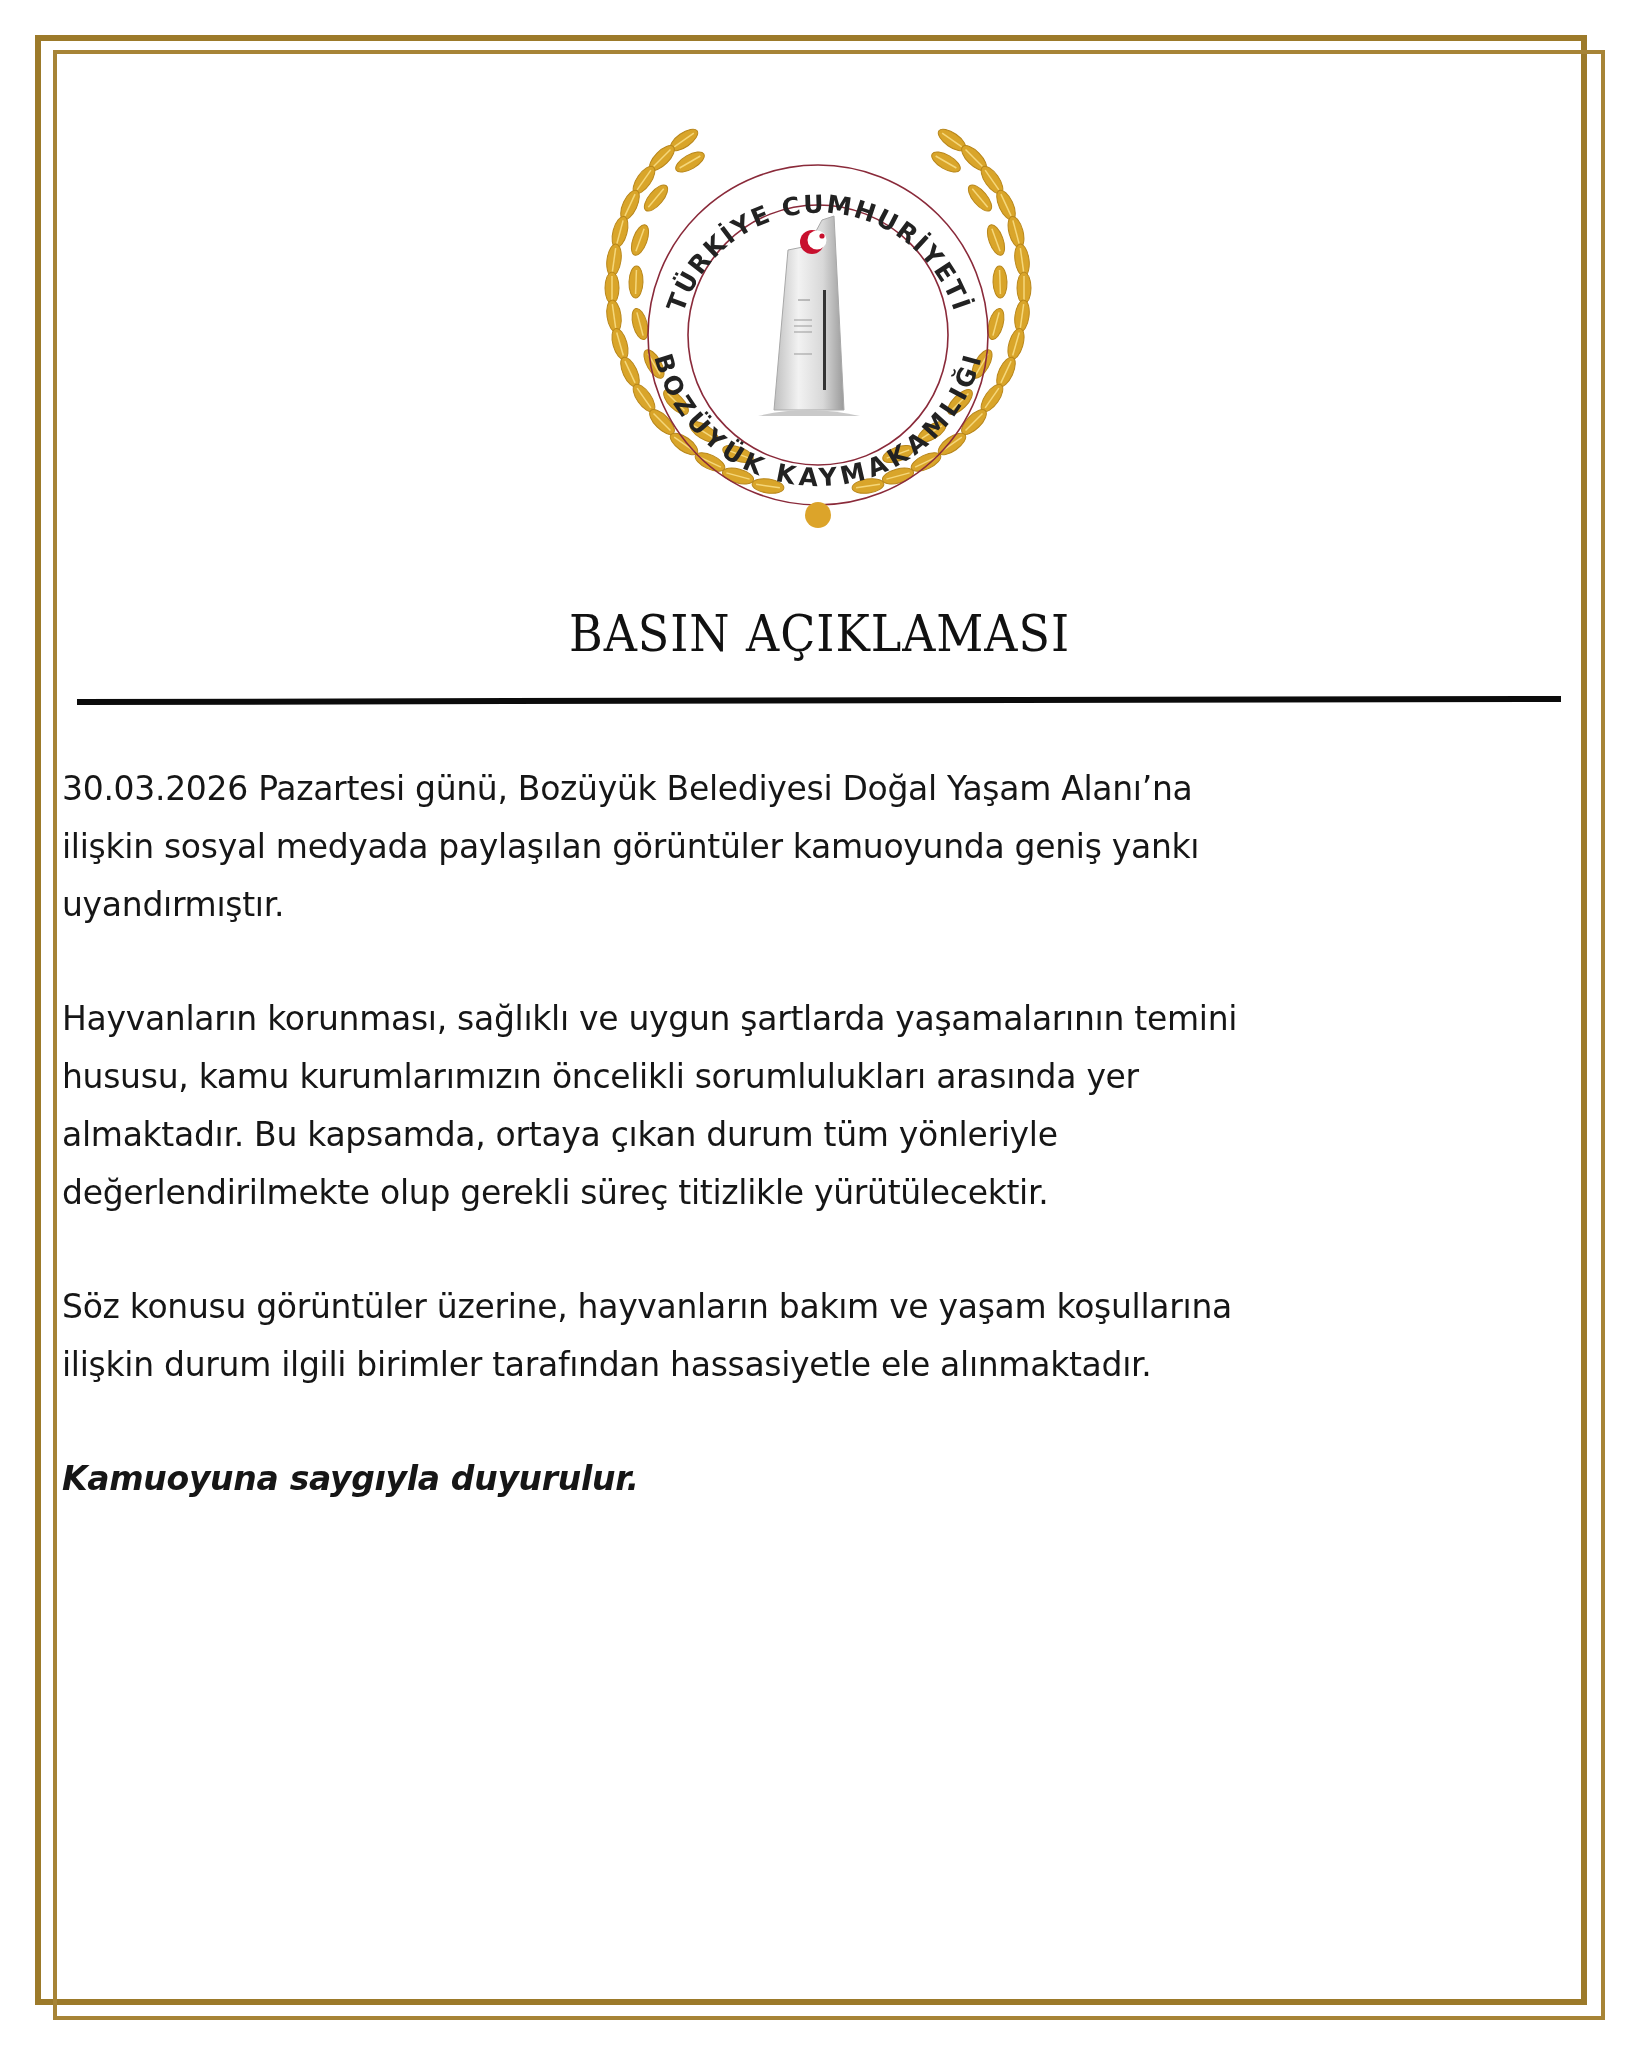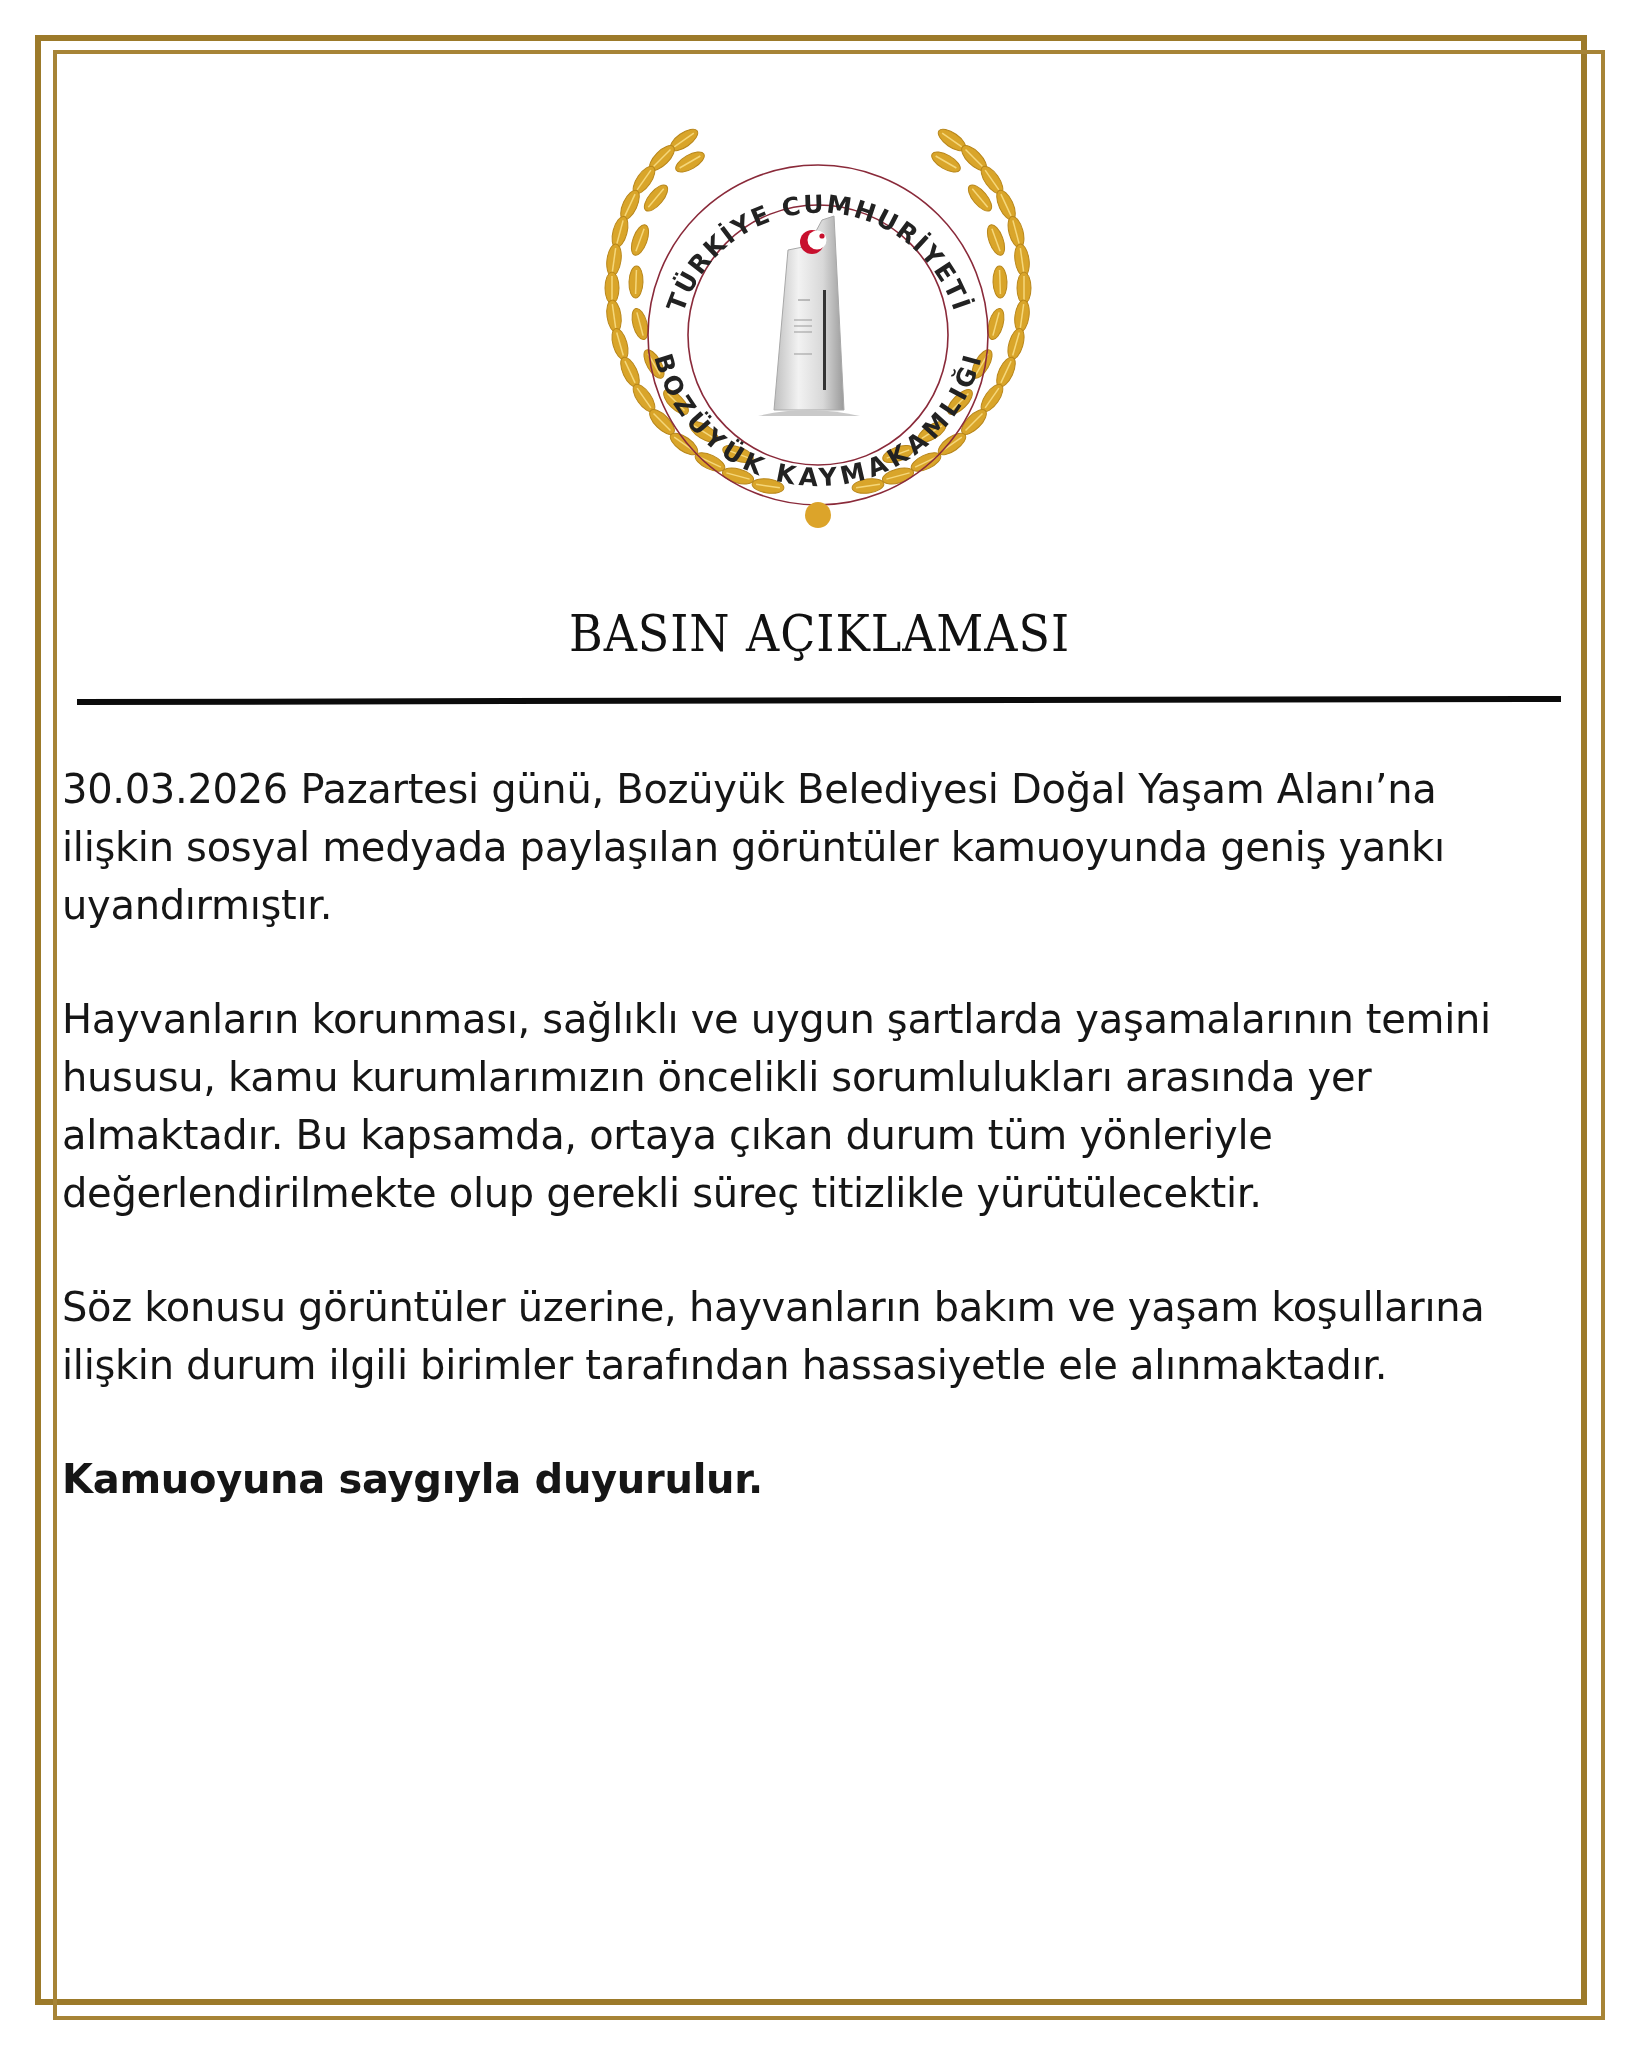--- a/index.html
+++ b/index.html
@@ -62,32 +62,33 @@
       background: #0b0b0b;
       transform: rotate(-0.12deg);
       transform-origin: left center;
     }
     .body-text {
       position: absolute;
       left: 62px;
       top: 760px;
       width: 1525px;
       font-family: "DejaVu Sans", sans-serif;
-      font-size: 40px;
+      font-size: 33px;
       line-height: 58px;
       color: #161616;
       letter-spacing: -0.3px;
     }
     .body-text p {
       margin: 0 0 56px 0;
       white-space: pre-line;
     }
     .body-text p.closing {
       font-weight: bold;
       margin-top: 8px;
+      font-style: italic;
     }
   </style>
 </head>
 <body>
 
 <div class="frame-outer"></div>
 <div class="frame-inner"></div>
 
 <div class="logo">
   <svg width="440" height="430" viewBox="0 0 440 430" xmlns="http://www.w3.org/2000/svg">

